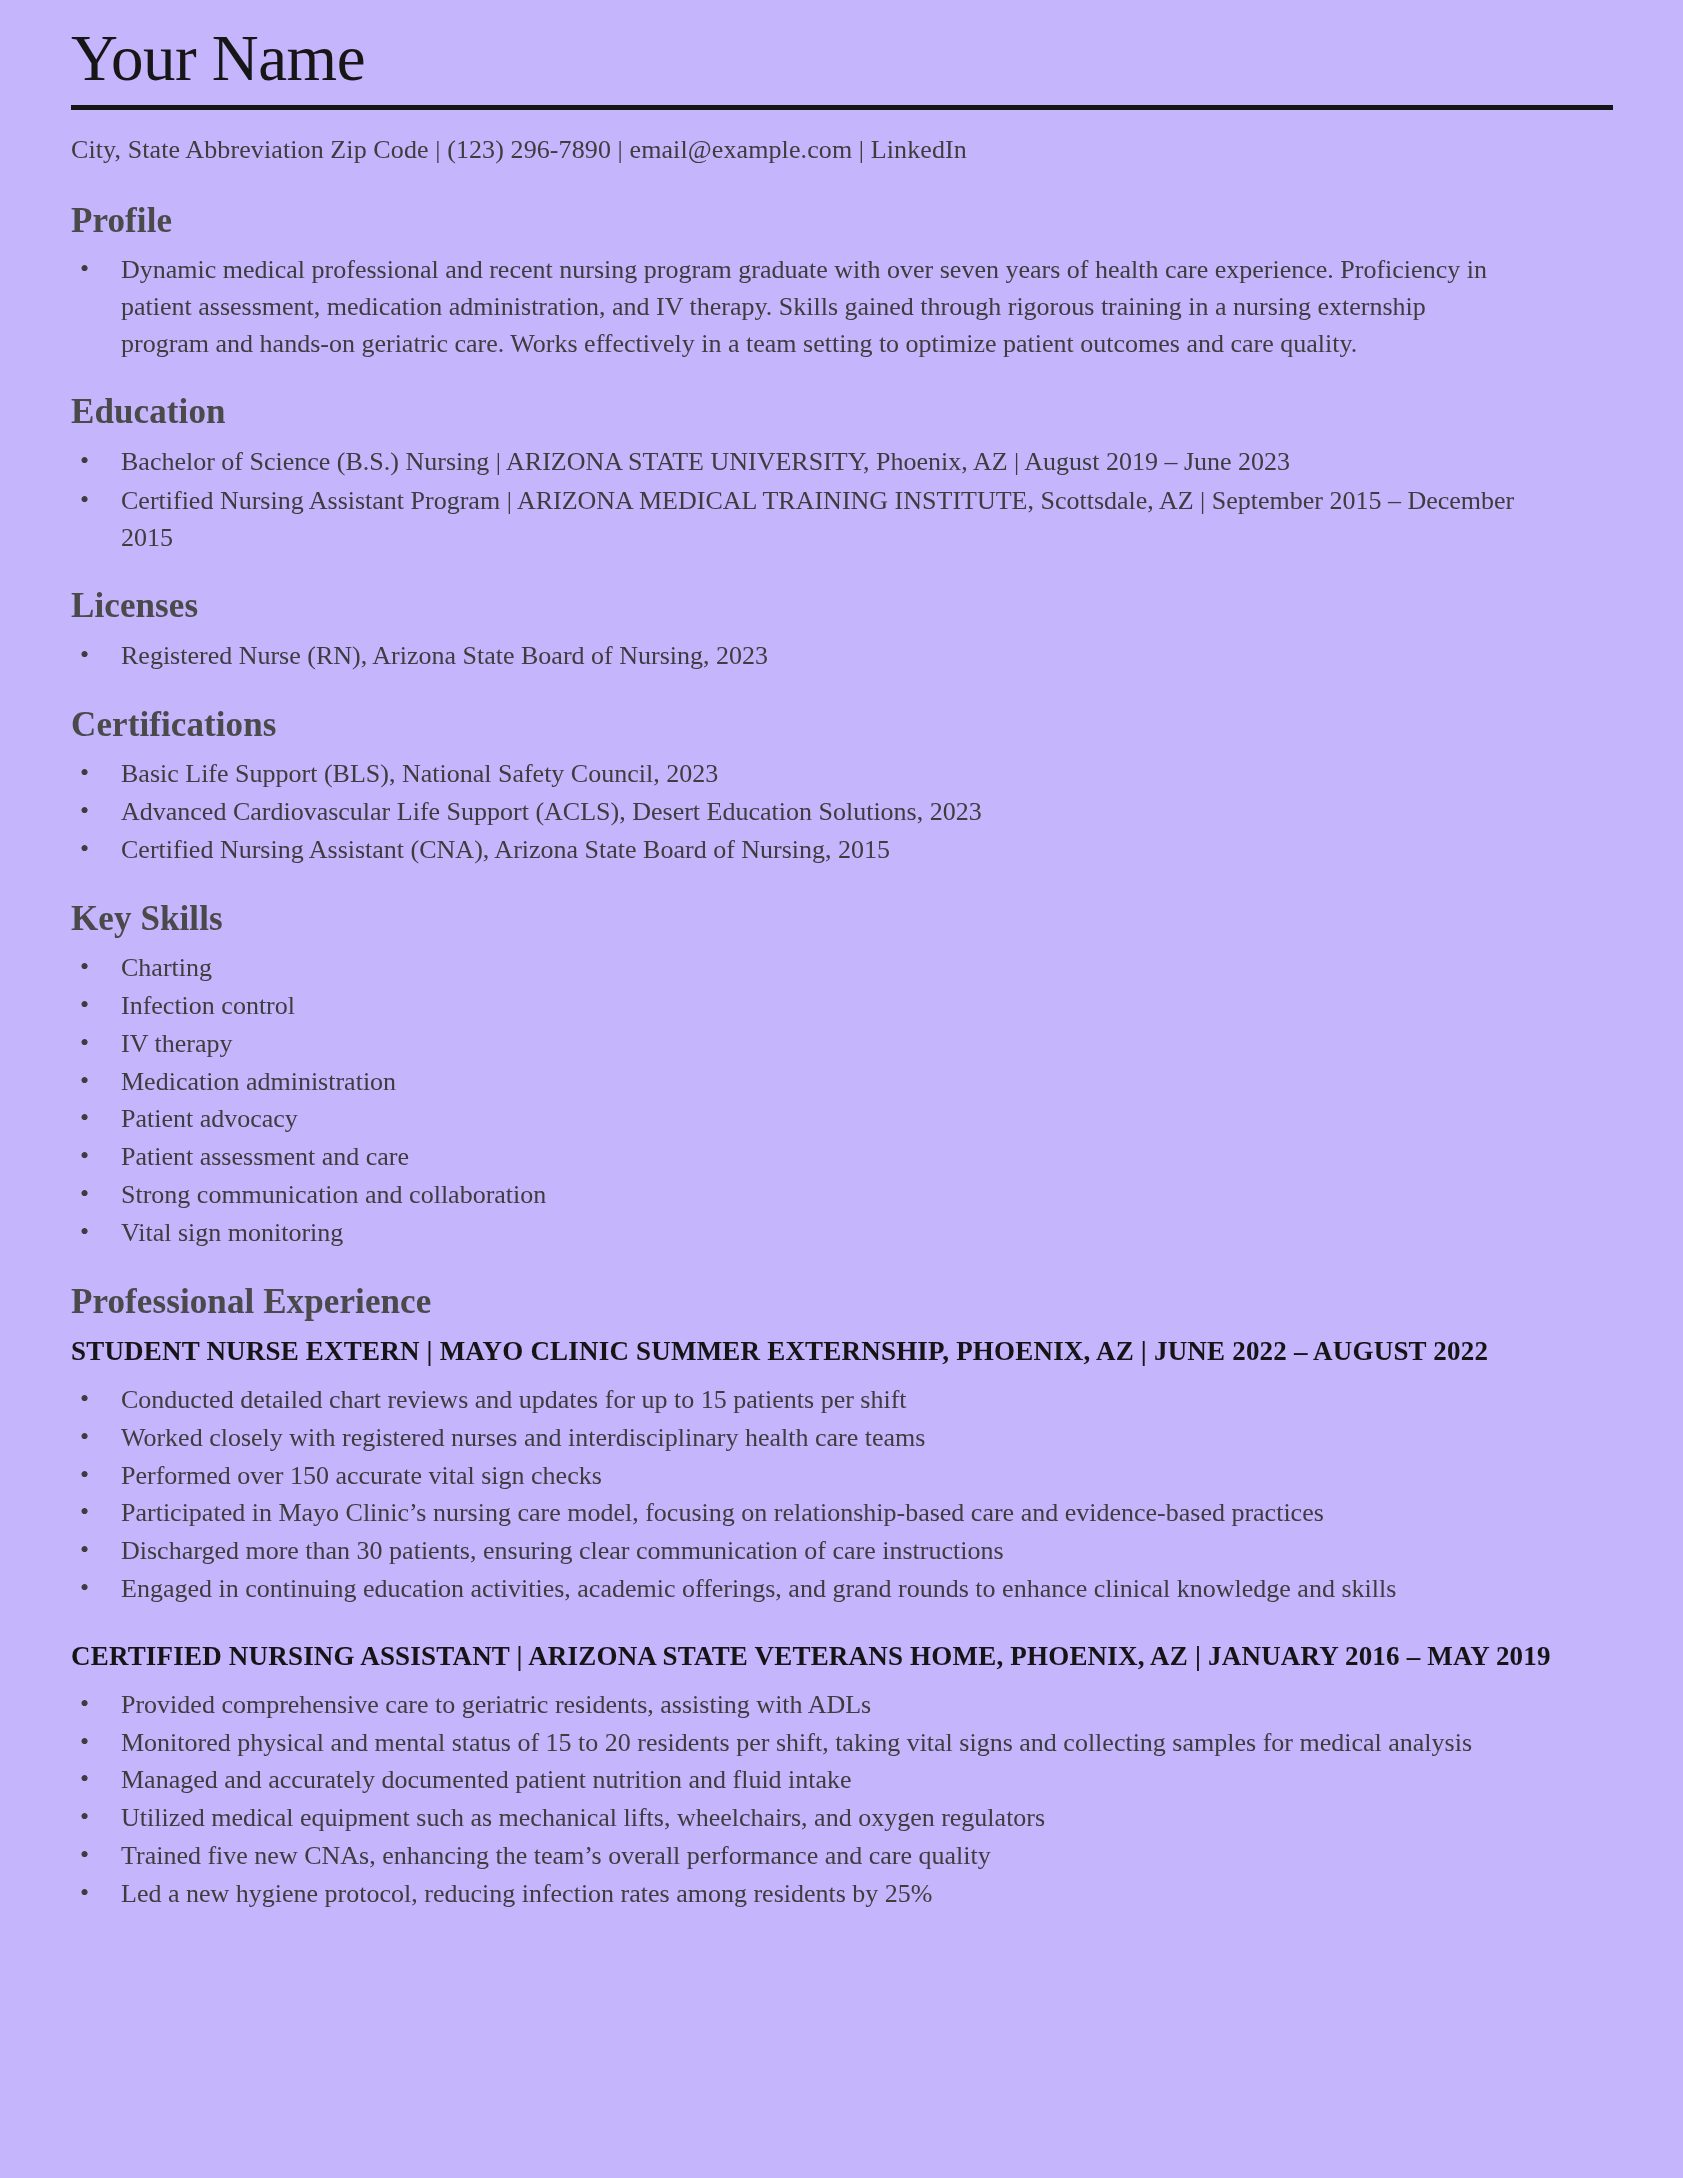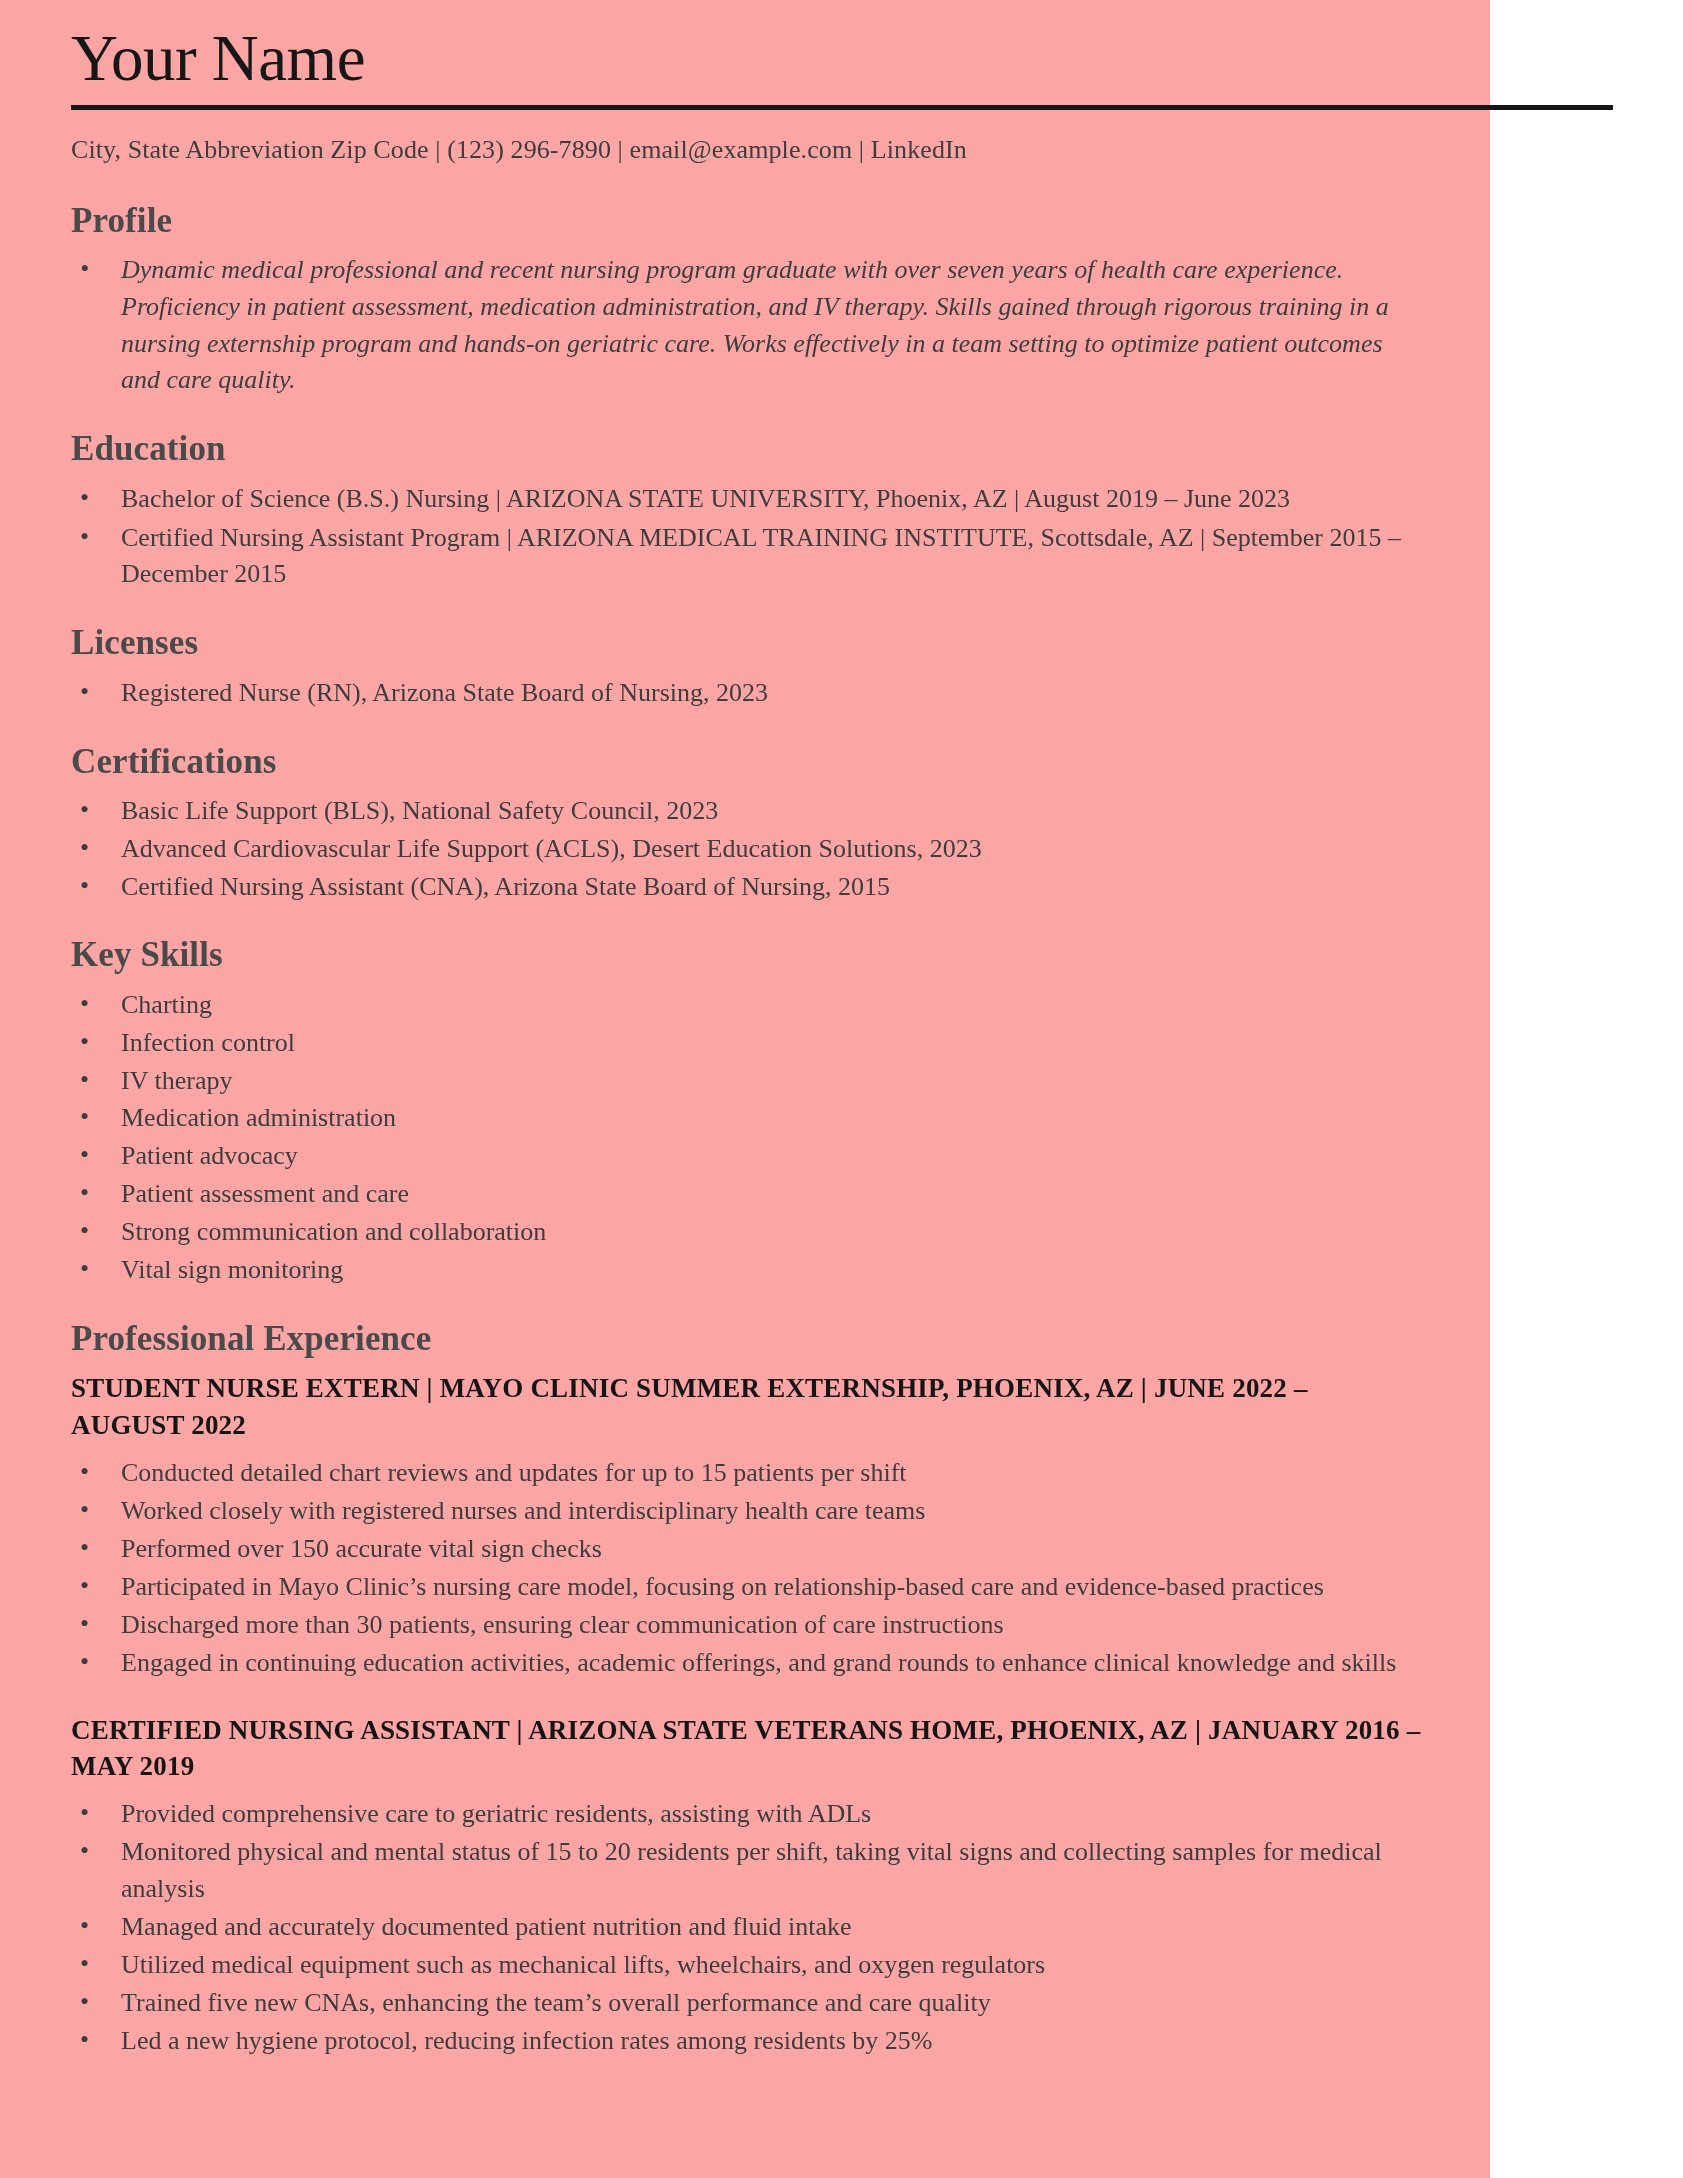--- a/index.html
+++ b/index.html
@@ -10,24 +10,24 @@
   }
   body {
     width: 1683px;
     min-height: 2178px;
     font-family: "Liberation Serif", "DejaVu Serif", serif;
     color: #3f3f3f;
     -webkit-font-smoothing: antialiased;
   }
 
   .page {
-    width: 1490px;
+    width: 1683px;
     min-height: 2178px;
     padding: 26px 69px 40px 71px;
-    background: #fca5a5;
+    background: #c4b5fd;
   }
 
   
   .name {
     font-family: "Liberation Serif", "DejaVu Serif", serif;
     font-size: 65px;
     line-height: 1.0;
     font-weight: 400;
     color: #161616;
     letter-spacing: -0.5px;
@@ -85,21 +85,21 @@
     top: -1px;
     font-size: 26px;
     color: #3d3d3d;
     line-height: 1.42;
   }
   ul.bullets.tight > li {
     margin-bottom: 1px;
   }
 
   
-  .profile-item { max-width: 1445px; font-style: italic; }
+  .profile-item { max-width: 1445px; }
   .edu-item { max-width: 1495px; }
   .exp-item { max-width: 1505px; }
 
   
   .job { margin: 0 0 8px 0; }
   .job + .job { margin-top: 30px; }
   .job-title {
     font-size: 27px;
     font-weight: 700;
     color: #151515;

